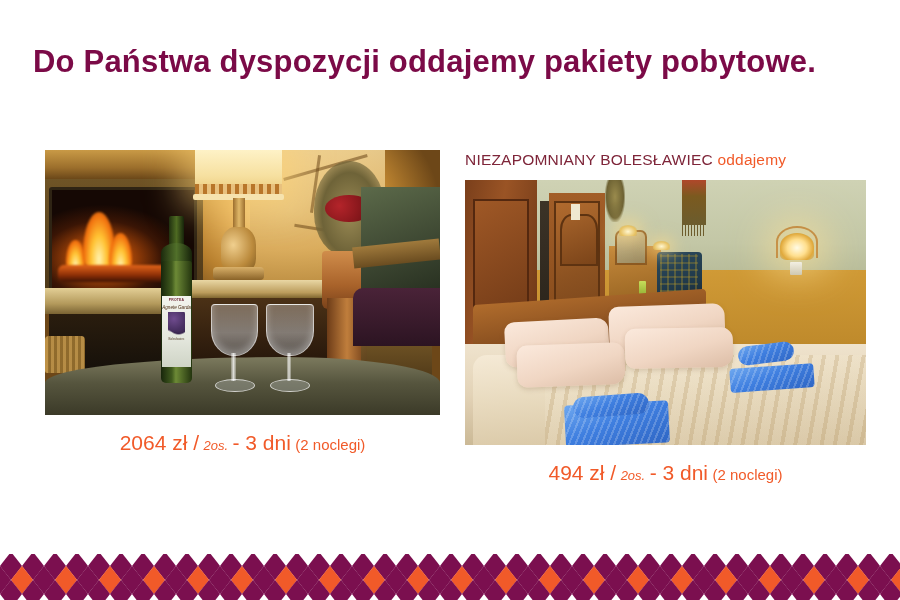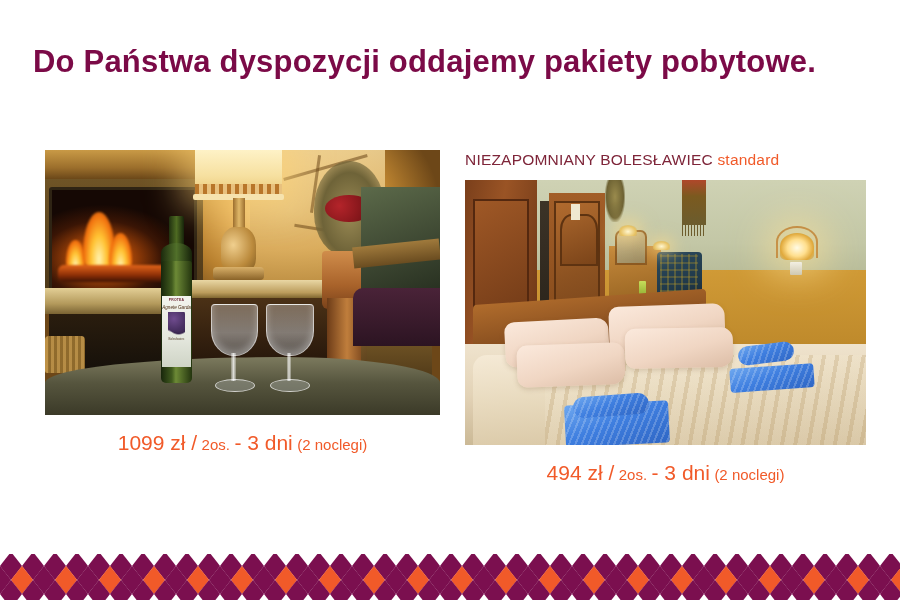--- a/index.html
+++ b/index.html
@@ -77,21 +77,21 @@
   }
 
   .price {
     margin-top: 17px;
     text-align: center;
     color: #F15A29;
     white-space: nowrap;
     line-height: 1;
   }
   .price .amount { font-size: 21px; }
-  .price .per    { font-size: 15px; }
+  .price .per    { font-size: 13px; font-style: italic; }
   .price .dur    { font-size: 21px; margin-top: 24px; }
   .price .nights { font-size: 15px; }
 
   
   .band {
     position: absolute;
     left: 0;
     bottom: 0;
     width: 900px;
     height: 46px;
@@ -551,32 +551,32 @@
           </div>
           <div class="glass g2">
             <div class="bowl"></div>
             <div class="stem"></div>
             <div class="foot"></div>
           </div>
         </div>
       </div>
 
       <div class="price">
-        <span class="amount">1099 zł /</span>
+        <span class="amount">2064 zł /</span>
         <span class="per">2os.</span>
         <span class="dur">- 3 dni</span>
         <span class="nights">(2 noclegi)</span>
       </div>
     </div>
 
     <div class="package right">
 
       <div class="pkg-title">
         <span>NIEZAPOMNIANY BOLESŁAWIEC</span>
-        <span class="tier">standard</span>
+        <span class="tier">oddajemy</span>
       </div>
 
       <div class="photo">
         <div class="photo-inner">
           <div class="p2-bg"></div>
           <div class="p2-wall-top"></div>
           <div class="p2-wall-bot"></div>
           <div class="p2-floor"></div>
 
           <div class="p2-wardrobe"></div>

